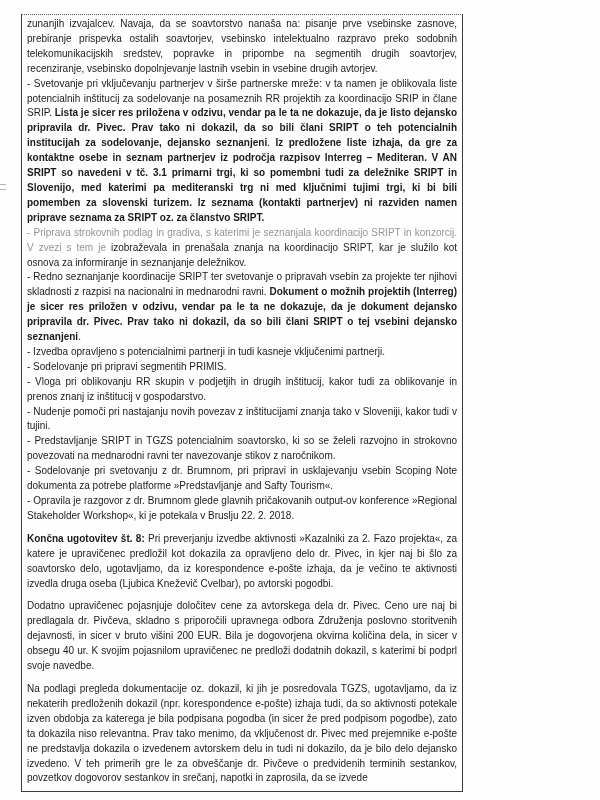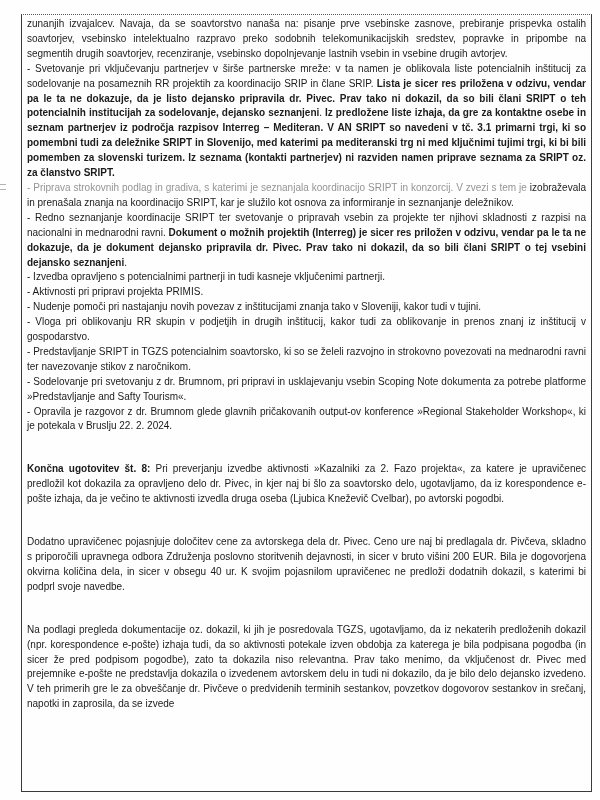--- a/index.html
+++ b/index.html
@@ -12,39 +12,39 @@
     width: 600px;
     height: 800px;
     background: #fefefe;
     overflow: hidden;
     font-family: "Liberation Sans", sans-serif;
   }
   .doc-box {
     position: absolute;
     left: 21px;
     top: 14px;
-    width: 571px;
+    width: 442px;
     height: 778px;
     box-sizing: border-box;
     border-left: 1px solid #3a3a3a;
     border-right: 1px solid #3a3a3a;
     border-bottom: 1px solid #3a3a3a;
     border-top: 1px dotted #5a5a5a;
     padding: 2px 5px 12px 5px;
     overflow: hidden;
     color: #1b1b1b;
     font-size: 10px;
     line-height: 14.9px;
     text-align: justify;
   }
   .para {
     margin: 0;
   }
   .gap {
-    margin-top: 28px;
+    margin-top: 8px;
   }
   .b {
     font-weight: 700;
   }
   .faded {
     color: #949494;
   }
   .margin-mark {
     position: absolute;
     left: 0;
@@ -76,31 +76,31 @@
 
     <p class="para"><span>- Svetovanje pri vključevanju partnerjev v širše partnerske mreže: v ta namen je oblikovala liste potencialnih inštitucij za sodelovanje na posameznih RR projektih za koordinacijo SRIP in člane SRIP. </span><span class="b">Lista je sicer res priložena v odzivu, vendar pa le ta ne dokazuje, da je listo dejansko pripravila dr. Pivec. Prav tako ni dokazil, da so bili člani SRIPT o teh potencialnih institucijah za sodelovanje, dejansko seznanjeni</span><span>. </span><span class="b">Iz predložene liste izhaja, da gre za kontaktne osebe in seznam partnerjev iz področja razpisov Interreg – Mediteran. V AN SRIPT so navedeni v tč. 3.1 primarni trgi, ki so pomembni tudi za deležnike SRIPT in Slovenijo, med katerimi pa mediteranski trg ni med ključnimi tujimi trgi, ki bi bili pomemben za slovenski turizem. Iz seznama (kontakti partnerjev) ni razviden namen priprave seznama za SRIPT oz. za članstvo SRIPT.</span></p>
 
     <p class="para"><span class="faded">- Priprava strokovnih podlag in gradiva, s katerimi je seznanjala koordinacijo SRIPT in konzorcij. V zvezi s tem je</span><span> izobraževala in prenašala znanja na koordinacijo SRIPT, kar je služilo kot osnova za informiranje in seznanjanje deležnikov.</span></p>
 
     <p class="para"><span>- Redno seznanjanje koordinacije SRIPT ter svetovanje o pripravah vsebin za projekte ter njihovi skladnosti z razpisi na nacionalni in mednarodni ravni. </span><span class="b">Dokument o možnih projektih (Interreg) je sicer res priložen v odzivu, vendar pa le ta ne dokazuje, da je dokument dejansko pripravila dr. Pivec. Prav tako ni dokazil, da so bili člani SRIPT o tej vsebini dejansko seznanjeni</span><span>.</span></p>
 
     <p class="para"><span>- Izvedba opravljeno s potencialnimi partnerji in tudi kasneje vključenimi partnerji.</span></p>
 
 
-    <p class="para"><span>- Aktivnosti pri pripravi projekta PRIMIS.</span></p>
+    <p class="para"><span>- Sodelovanje pri pripravi segmentih PRIMIS.</span></p>
+
+    <p class="para"><span>- Vloga pri oblikovanju RR skupin v podjetjih in drugih inštitucij, kakor tudi za oblikovanje in prenos znanj iz inštitucij v gospodarstvo.</span></p>
 
     <p class="para"><span>- Nudenje pomoči pri nastajanju novih povezav z inštitucijami znanja tako v Sloveniji, kakor tudi v tujini.</span></p>
-
-    <p class="para"><span>- Vloga pri oblikovanju RR skupin v podjetjih in drugih inštitucij, kakor tudi za oblikovanje in prenos znanj iz inštitucij v gospodarstvo.</span></p>
 
     <p class="para"><span>- Predstavljanje SRIPT in TGZS potencialnim soavtorsko, ki so se želeli razvojno in strokovno povezovati na mednarodni ravni ter navezovanje stikov z naročnikom.</span></p>
 
     <p class="para"><span>- Sodelovanje pri svetovanju z dr. Brumnom, pri pripravi in usklajevanju vsebin Scoping Note dokumenta za potrebe platforme »Predstavljanje and Safty Tourism«.</span></p>
 
-    <p class="para"><span>- Opravila je razgovor z dr. Brumnom glede glavnih pričakovanih output-ov konference »Regional Stakeholder Workshop«, ki je potekala v Bruslju 22. 2. 2024.</span></p>
+    <p class="para"><span>- Opravila je razgovor z dr. Brumnom glede glavnih pričakovanih output-ov konference »Regional Stakeholder Workshop«, ki je potekala v Bruslju 22. 2. 2018.</span></p>
 
 
     <p class="para gap"><span class="b">Končna ugotovitev št. 8:</span><span> Pri preverjanju izvedbe aktivnosti »Kazalniki za 2. Fazo projekta«, za katere je upravičenec predložil kot dokazila za opravljeno delo dr. Pivec, in kjer naj bi šlo za soavtorsko delo, ugotavljamo, da iz korespondence e-pošte izhaja, da je večino te aktivnosti izvedla druga oseba (Ljubica Kneževič Cvelbar), po avtorski pogodbi.</span></p>
 
     <p class="para gap"><span>Dodatno upravičenec pojasnjuje določitev cene za avtorskega dela dr. Pivec. Ceno ure naj bi predlagala dr. Pivčeva, skladno s priporočili upravnega odbora Združenja poslovno storitvenih dejavnosti, in sicer v bruto višini 200 EUR. Bila je dogovorjena okvirna količina dela, in sicer v obsegu 40 ur. K svojim pojasnilom upravičenec ne predloži dodatnih dokazil, s katerimi bi podprl svoje navedbe.</span></p>
 
     <p class="para gap"><span>Na podlagi pregleda dokumentacije oz. dokazil, ki jih je posredovala TGZS, ugotavljamo, da iz nekaterih predloženih dokazil (npr. korespondence e-pošte) izhaja tudi, da so aktivnosti potekale izven obdobja za katerega je bila podpisana pogodba (in sicer že pred podpisom pogodbe), zato ta dokazila niso relevantna. Prav tako menimo, da vključenost dr. Pivec med prejemnike e-pošte ne predstavlja dokazila o izvedenem avtorskem delu in tudi ni dokazilo, da je bilo delo dejansko izvedeno. V teh primerih gre le za obveščanje dr. Pivčeve o predvidenih terminih sestankov, povzetkov dogovorov sestankov in srečanj, napotki in zaprosila, da se izvede</span></p>
 
   </div>
 </div>

